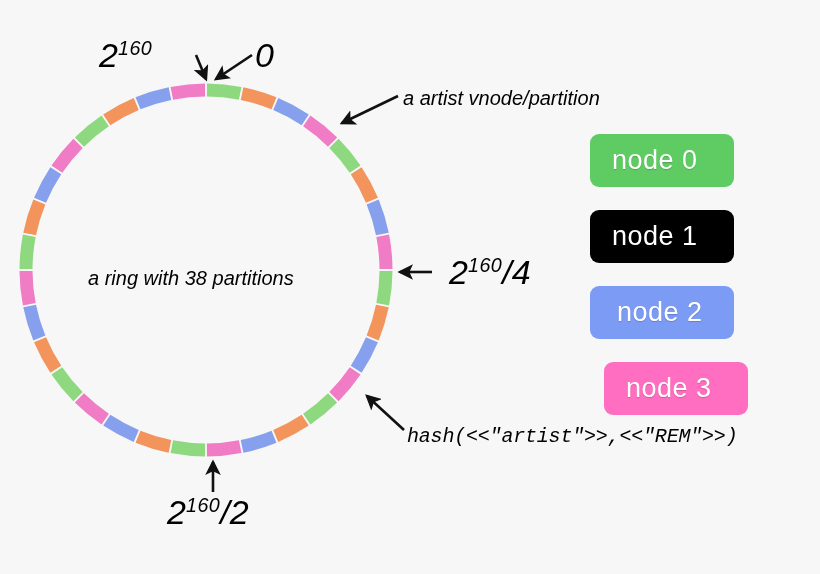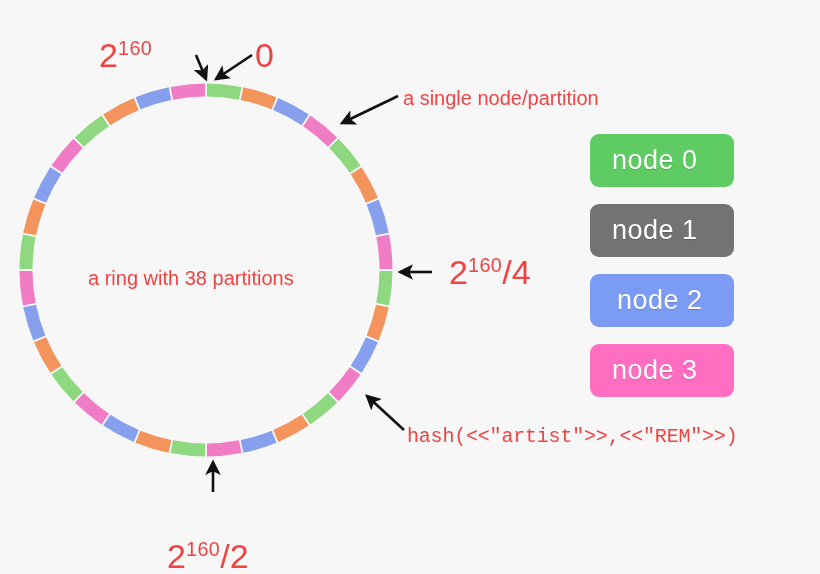--- a/index.html
+++ b/index.html
@@ -27,24 +27,25 @@
     position: absolute;
     left: 0; top: 0;
     width: 820px;
     height: 574px;
     display: block;
   }
 
   
   .annot {
     position: absolute;
-    color: #ef4444;
+    color: #000000;
     font-family: "Liberation Sans", sans-serif;
     white-space: nowrap;
     line-height: 1;
+    font-style: italic;
   }
 
   #label-2160-top {
     left: 99px;
     top: 38px;
     font-size: 34px;
   }
   #label-zero {
     left: 255px;
     top: 38px;
@@ -53,21 +54,20 @@
   #label-2160-quarter {
     left: 432px;
     top: 255px;
     font-size: 34px;
     margin-left: 17px;
   }
   #label-2160-half {
     left: 167px;
     top: 495px;
     font-size: 34px;
-    margin-top: 44px;
   }
   .sup {
     font-size: 0.58em;
     vertical-align: super;
     letter-spacing: 0.5px;
   }
 
   #label-vnode {
     left: 403px;
     top: 88px;
@@ -86,21 +86,21 @@
     letter-spacing: -0.2px;
   }
 
   
   #legend {
     position: absolute;
     left: 590px;
     top: 134px;
     display: flex;
     flex-direction: column;
-    gap: 17px;
+    gap: 23px;
   }
   .legend-chip {
     width: 144px;
     height: 53px;
     border-radius: 9px;
     display: flex;
     align-items: center;
     padding-left: 22px;
     box-sizing: border-box;
     color: #ffffff;
@@ -172,32 +172,32 @@
   <div class="annot" id="label-zero">0</div>
 
   <div class="annot" id="label-2160-quarter">
     <span>2</span><span class="sup">160</span><span>/4</span>
   </div>
 
   <div class="annot" id="label-2160-half">
     <span>2</span><span class="sup">160</span><span>/2</span>
   </div>
 
-  <div class="annot" id="label-vnode">a single node/partition</div>
+  <div class="annot" id="label-vnode">a artist vnode/partition</div>
   <div class="annot" id="label-ring-caption">a ring with 38 partitions</div>
   <div class="annot" id="label-hash">hash(&lt;&lt;"artist"&gt;&gt;,&lt;&lt;"REM"&gt;&gt;)</div>
 
   <div id="legend">
       <div class="legend-chip" style="background: rgb(94, 204, 99);">
         <span>node 0</span>
       </div>
-      <div class="legend-chip" style="background: #737373;">
+      <div class="legend-chip" style="background: #000000;">
         <span>node 1</span>
       </div>
       <div class="legend-chip" style="background: rgb(124, 155, 245); padding-left: 27px;">
         <span>node 2</span>
       </div>
-      <div class="legend-chip" style="background: rgb(255, 110, 192);">
+      <div class="legend-chip" style="background: rgb(255, 110, 192); margin-left: 14px;">
         <span>node 3</span>
       </div>
     </div>
 
 </div>
 
 </body></html>

